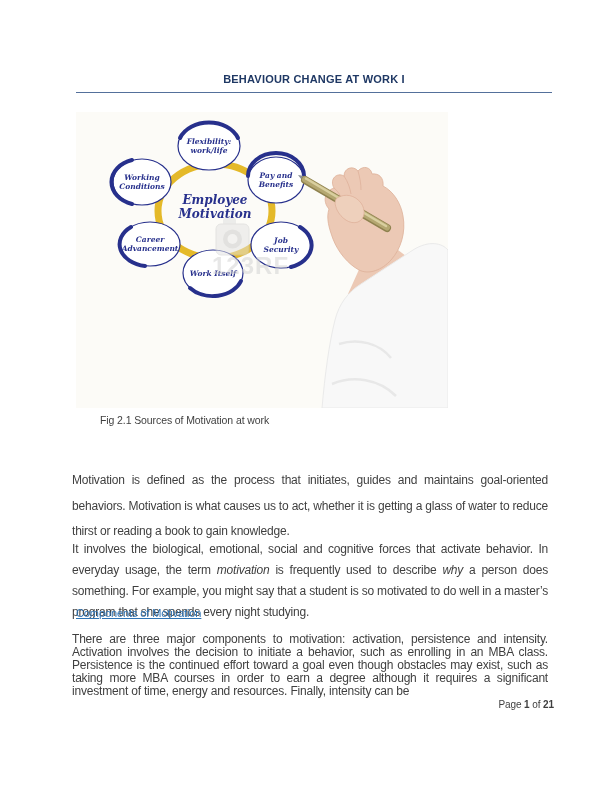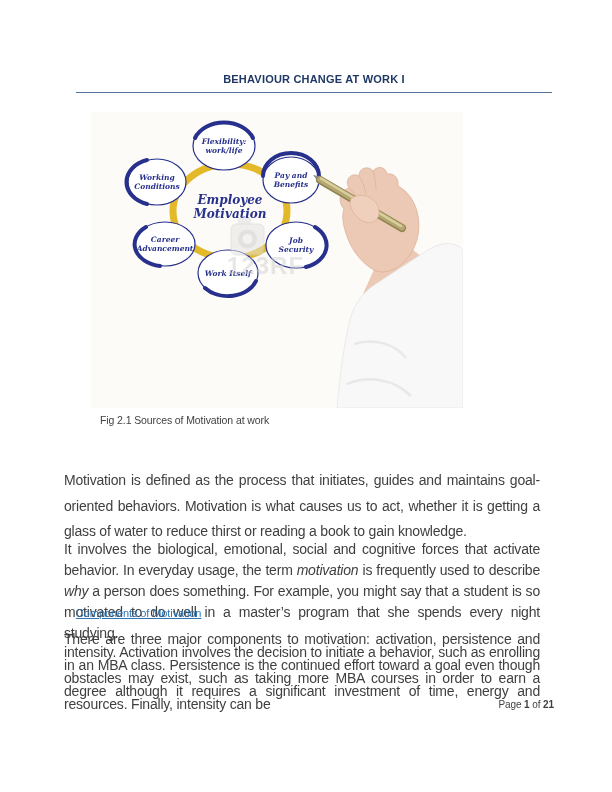--- a/index.html
+++ b/index.html
@@ -10,31 +10,31 @@
     margin-left:8px;
   }
   .header-title {
     position:absolute; top:73px; left:0; width:612px; text-align:center;
     font-size:11px; font-weight:bold; color:#1F3864; letter-spacing:0.2px;
   }
   .header-rule {
     position:absolute; top:92px; left:68px; width:476px; height:0;
     border-top:1.5px solid #54709B;
   }
-  .photo { position:absolute; left:83px; top:112px; width:372px; height:296px; margin:0; }
+  .photo { position:absolute; left:68px; top:112px; width:372px; height:296px; margin:0; }
   .photo svg { display:block; width:372px; height:296px; }
   .fig-caption { position:absolute; left:68px; top:414px; font-size:10.5px; letter-spacing:-0.1px;padding-left:24px; }
   .blue-heading {
     position:absolute; left:68px; margin:0; font-size:11px; font-weight:normal;
     color:#2E74B5; letter-spacing:-0.1px;
   }
   .h-behaviour { top:454px; }
   .h-components { top:607px;text-decoration:underline; }
   .body-para {
-    position:absolute; left:56px; width:476px; margin:0; font-size:14px;
+    position:absolute; left:64px; width:476px; margin:0; font-size:12px;
     letter-spacing:-0.2px; text-align:justify; color:#3F3F3F;
   }
   .para1 { top:468px; line-height:25.5px; }
   .para2 { top:539px; line-height:21px; }
   .para3 { top:633px; line-height:13px; }
   .body-para em { font-style:italic; }
   .page-footer { position:absolute; top:699px; right:66px; font-size:10px; letter-spacing:-0.1px; }
   .page-footer b { font-weight:bold; }
 </style>
 </head>

